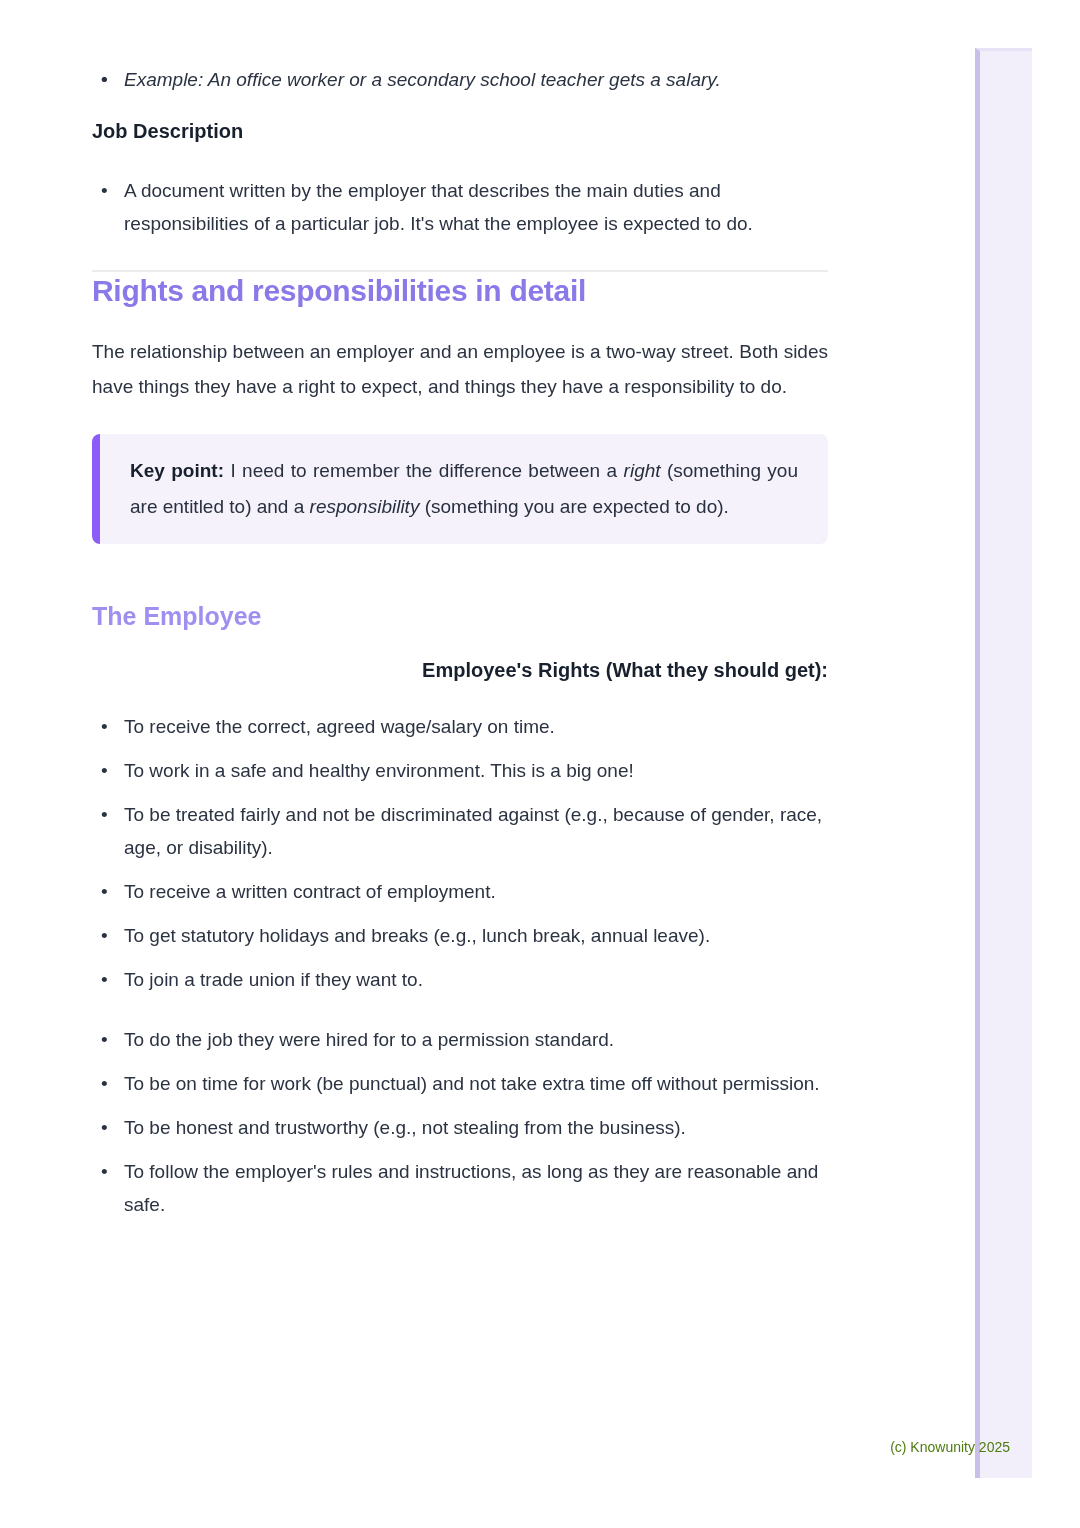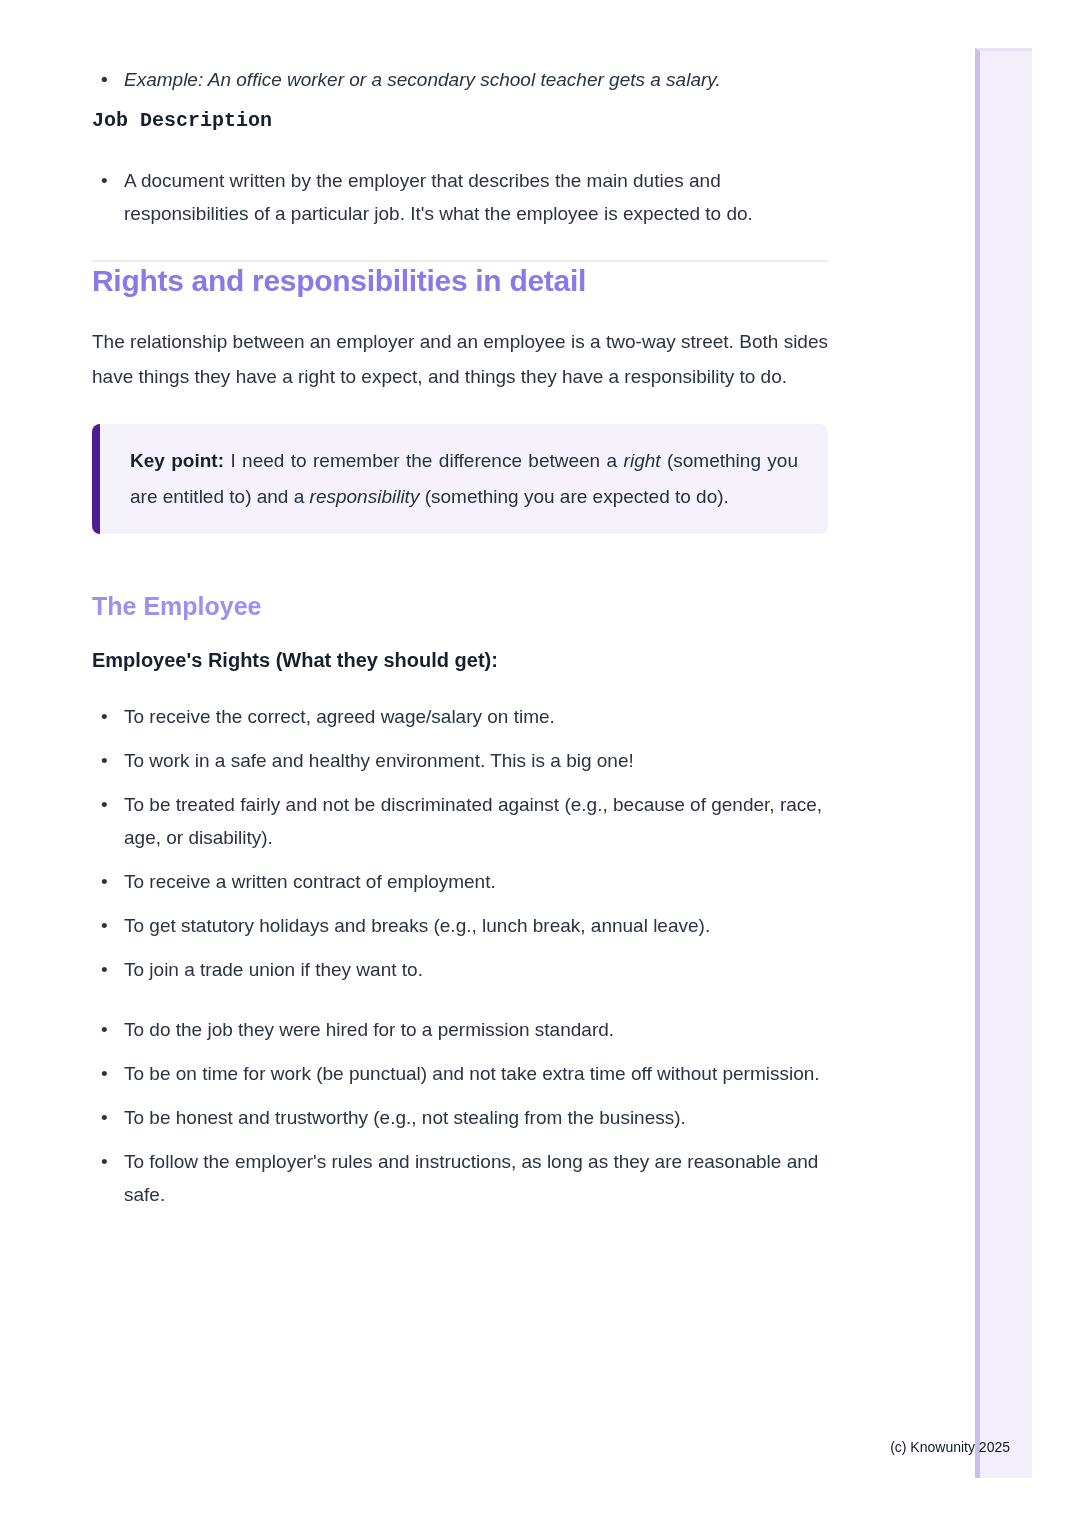--- a/index.html
+++ b/index.html
@@ -51,21 +51,21 @@
     line-height: 33px;
     color: #2b3342;
   }
   .italic { font-style: italic; }
   h3 {
     font-size: 20px;
     line-height: 26px;
     font-weight: 700;
     color: #18202e;
   }
-  .h3-job { margin-top: 12px; font-family: Liberation Mono, monospace; }
+  .h3-job { margin-top: 22px; }
   .ul-top { margin-top: 0; }
   .ul-job { margin-top: 30px; }
   hr.divider {
     border: none;
     border-top: 2px solid #ececec;
     margin: 30px 0 0 0;
     width: 736px;
   }
   h1.section-title {
     font-size: 30px;
@@ -78,49 +78,49 @@
     margin-top: 24px;
     font-size: 19px;
     line-height: 35px;
     text-align: justify;
     width: 736px;
   }
   .keypoint {
     margin-top: 30px;
     width: 736px;
     background: #f5f2fc;
-    border-left: 8px solid #4c1d95;
+    border-left: 8px solid #8b5cf6;
     border-radius: 8px;
     padding: 19px 30px 19px 30px;
   }
   .keypoint p {
     font-size: 19px;
     line-height: 36px;
     text-align: justify;
     color: #28303f;
   }
   .keypoint strong { color: #18202e; }
   h2.employee-title {
     margin-top: 56px;
     font-size: 25px;
     line-height: 33px;
     font-weight: 600;
     color: #9e8ff1;
   }
-  .h3-rights { margin-top: 24px; }
+  .h3-rights { margin-top: 24px; text-align: right; }
   .ul-rights { margin-top: 27px; }
   .h3-resp { margin-top: 23px; }
   .ul-resp { margin-top: 27px; }
   .footer {
     position: absolute;
     top: 1438px;
     right: 70px;
     font-size: 14px;
     line-height: 18px;
-    color: #0f172a;
+    color: #4d7c0f;
     z-index: 3;
   }
 </style>
 </head>
 <body>
 
 <div class="page">
 
   <div class="ribbon"></div>
 

